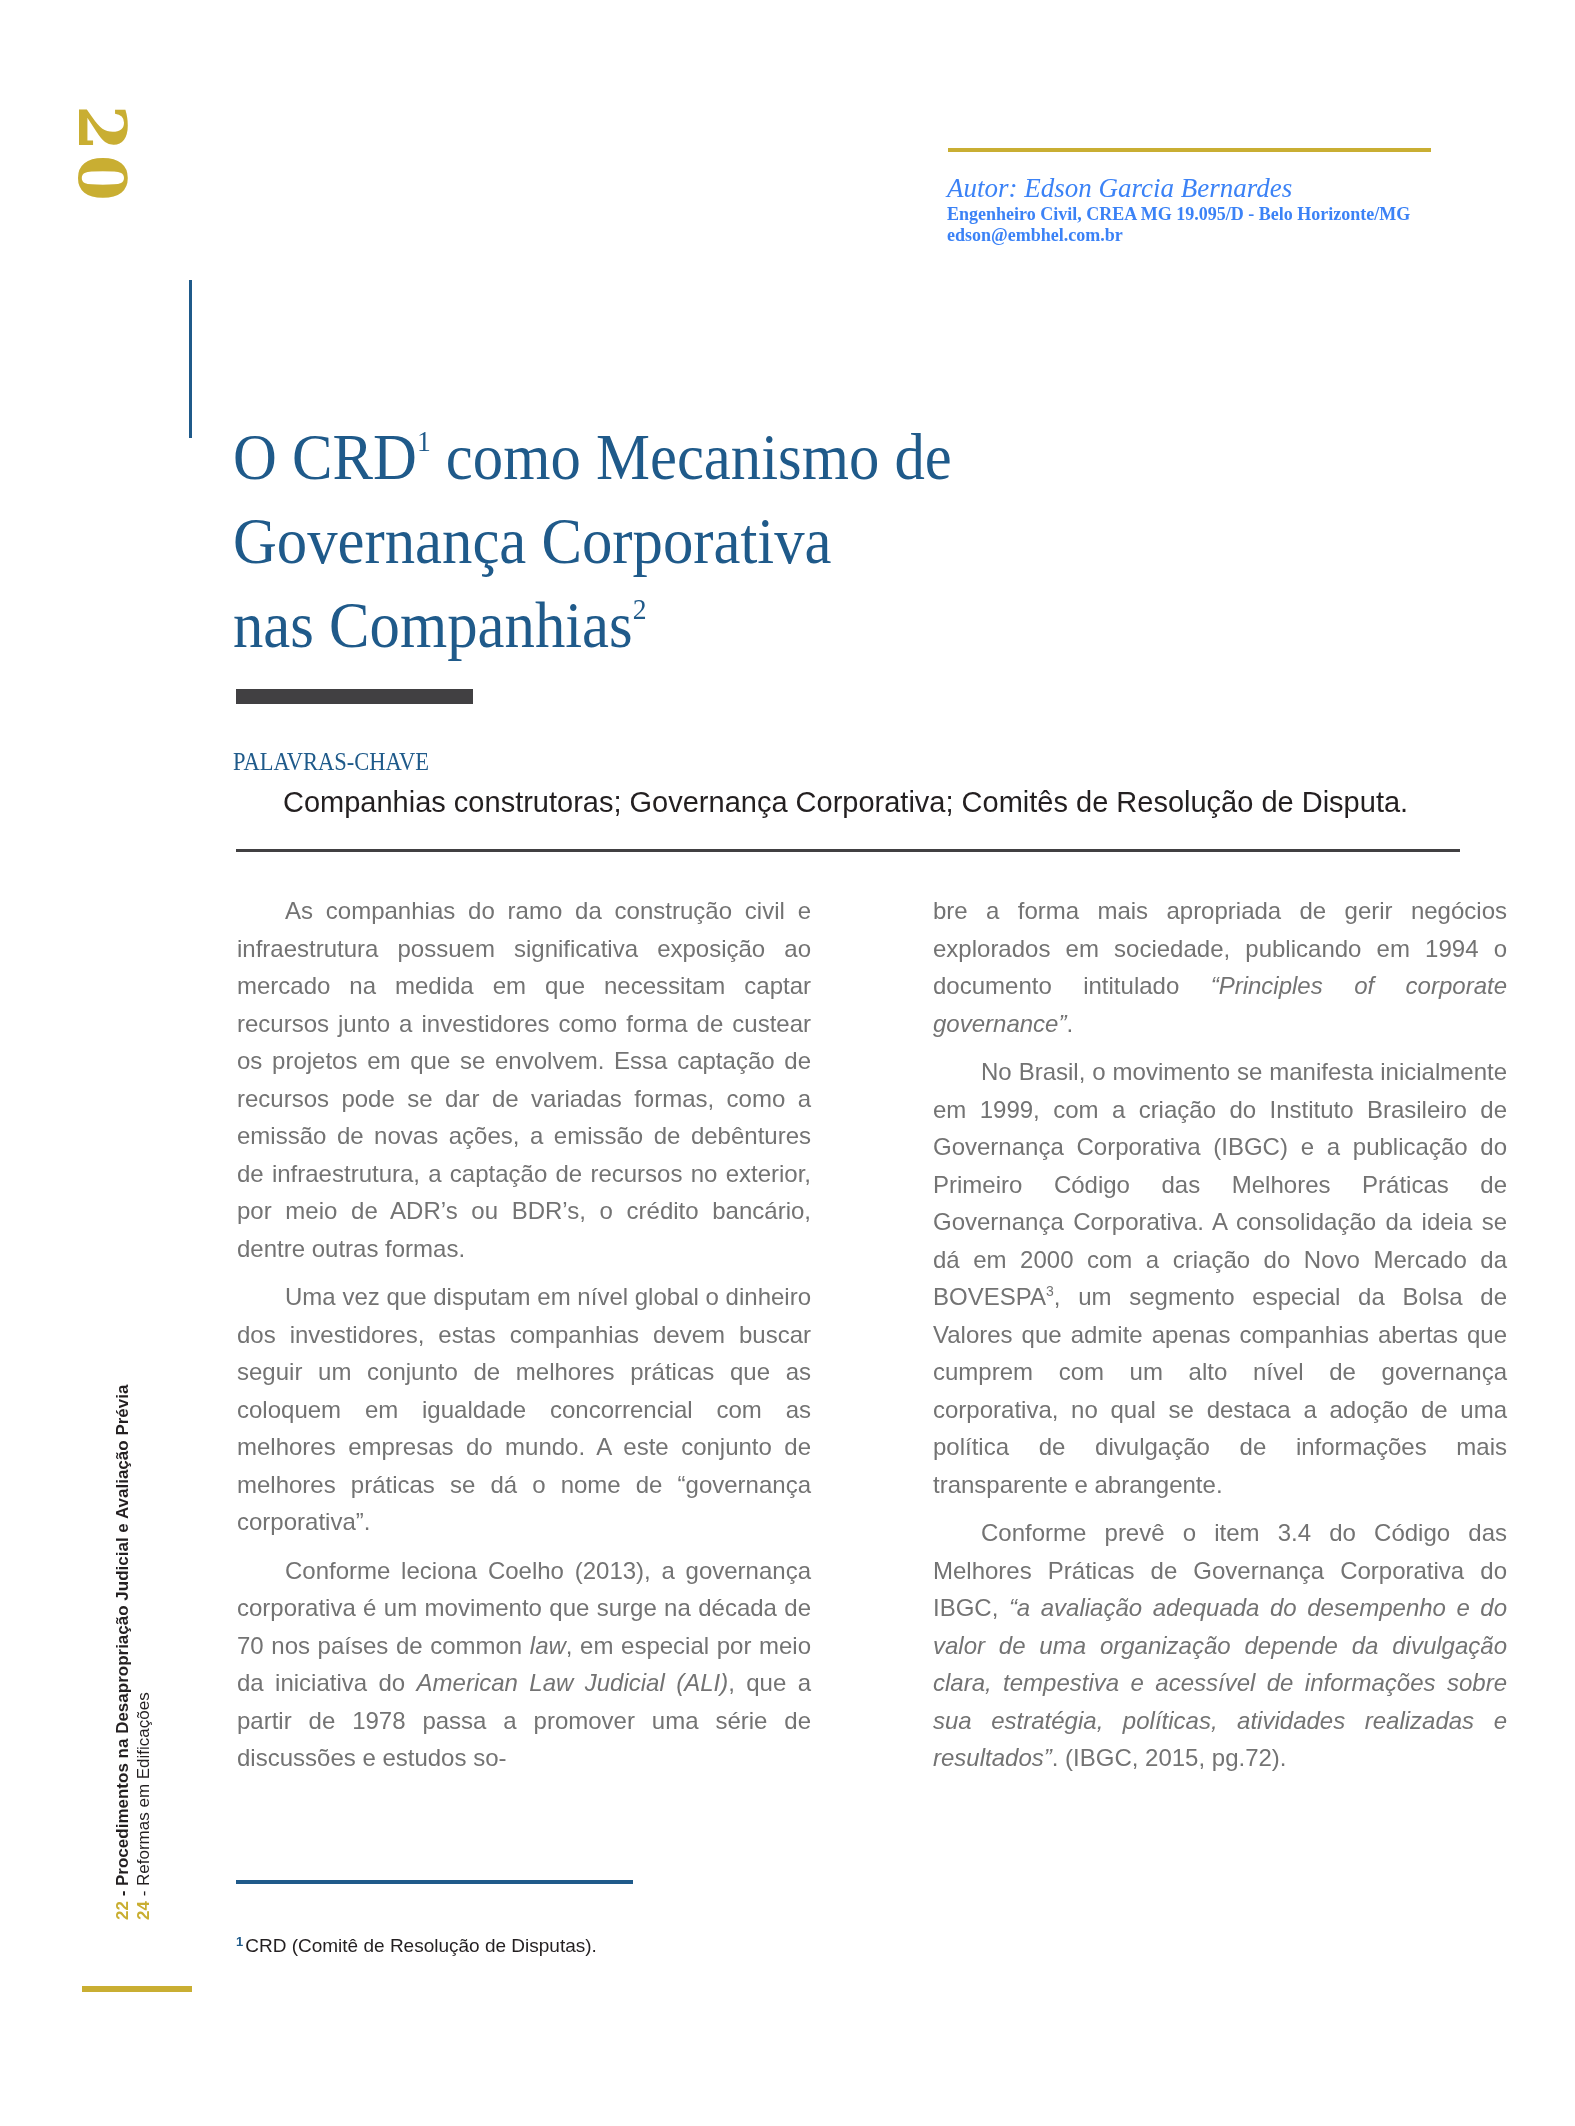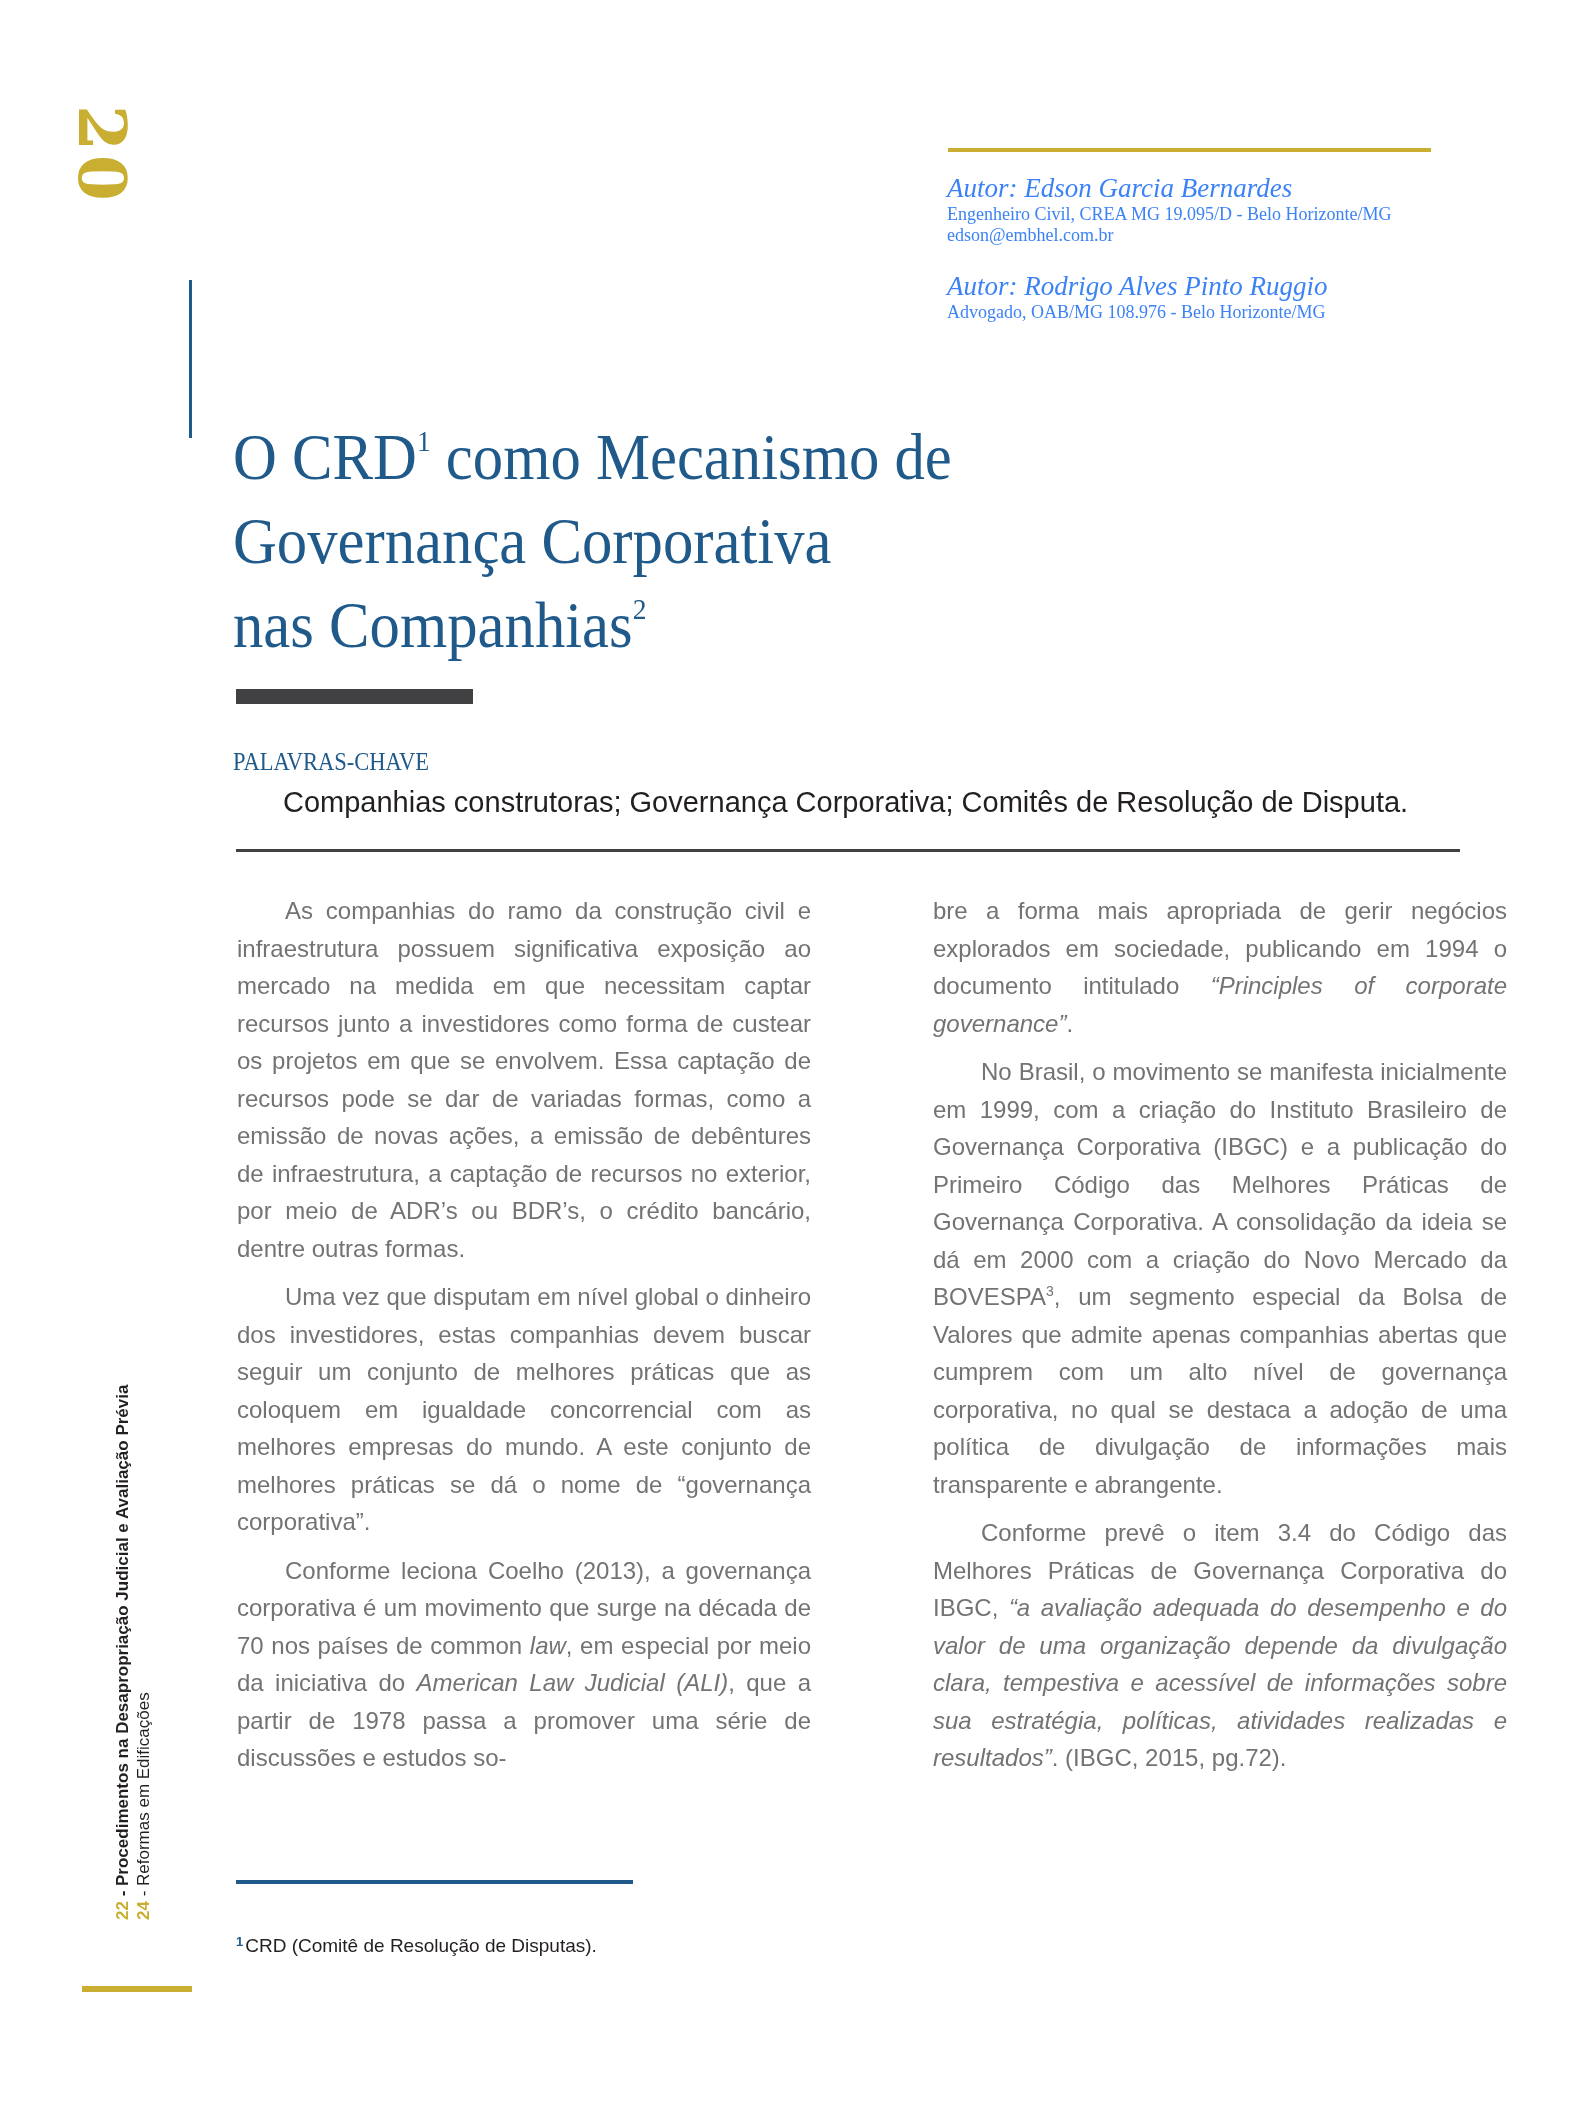--- a/index.html
+++ b/index.html
@@ -14,21 +14,21 @@
       display: block; transform: rotate(90deg);
       font-family: "DejaVu Serif", serif; font-size: 66px; font-weight: bold;
       color: #c9ae32; letter-spacing: 4px; white-space: nowrap;
     }
 
     .blue-vline { position: absolute; left: 189px; top: 280px; width: 3px; height: 158px; background: #1f5a8a; }
 
     .author-rule { position: absolute; left: 948px; top: 148px; width: 483px; height: 4px; background: #c9ae32; }
     .authors { position: absolute; left: 947px; top: 172px; width: 530px; font-family: "Liberation Serif", serif; color: #3b82f6; }
     .author-name { font-style: italic; font-size: 27px; line-height: 32px; }
-    .author-line { font-size: 18px; line-height: 21px; }
+    .author-line { font-size: 18px; line-height: 21px; font-weight: bold; }
     .author-block + .author-block { margin-top: 24px; }
 
     .title {
       position: absolute; left: 233px; top: 415px; width: 1000px;
       font-family: "Liberation Serif", serif; font-size: 66px; line-height: 84px;
       color: #1f5a8a; transform: scaleX(0.92); transform-origin: left top;
     }
     .title sup { font-size: 30px; vertical-align: 28px; line-height: 0; }
 
     .title-bar { position: absolute; left: 236px; top: 689px; width: 237px; height: 15px; background: #414042; }
@@ -68,24 +68,20 @@
 
 <div class="blue-vline"></div>
 
 <div class="author-rule"></div>
 <div class="authors">
   <div class="author-block">
     <div class="author-name">Autor: Edson Garcia Bernardes</div>
     <div class="author-line">Engenheiro Civil, CREA MG 19.095/D - Belo Horizonte/MG</div>
     <div class="author-line">edson@embhel.com.br</div>
   </div>
-  <div class="author-block">
-    <div class="author-name">Autor: Rodrigo Alves Pinto Ruggio</div>
-    <div class="author-line">Advogado, OAB/MG 108.976 - Belo Horizonte/MG</div>
-  </div>
 </div>
 
 <h1 class="title" style="margin:0;font-weight:normal;">
   <span>O CRD</span><sup>1</sup><span> como Mecanismo de</span><br>
   <span>Governança Corporativa</span><br>
   <span>nas Companhias</span><sup>2</sup>
 </h1>
 
 <div class="title-bar"></div>
 

